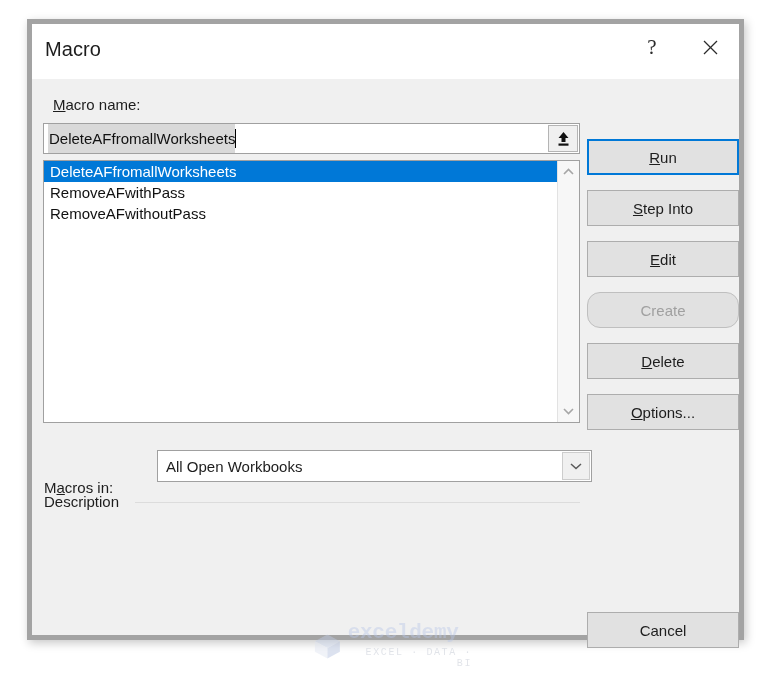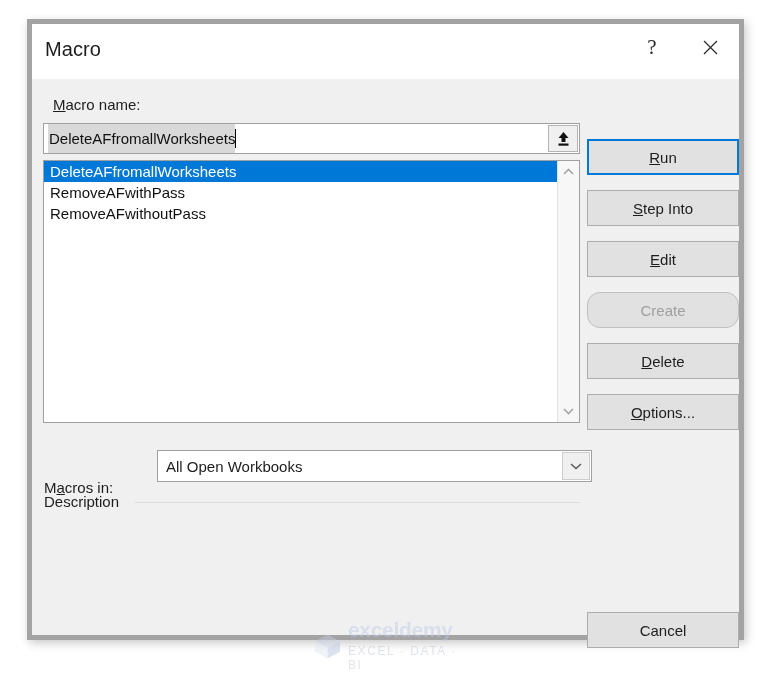--- a/index.html
+++ b/index.html
@@ -272,38 +272,40 @@
   .watermark {
     position: absolute;
     left: 312px;
     top: 628px;
     width: 160px;
     height: 36px;
     opacity: 0.42;
     display: flex;
     align-items: center;
     pointer-events: none;
+    font-family: Liberation Mono, monospace;
   }
   .wm-text-wrap {
     display: flex;
     flex-direction: column;
     margin-left: 5px;
   }
   .wm-name {
     font-size: 21px;
     font-weight: bold;
     color: #b9c7e8;
     line-height: 20px;
     letter-spacing: -0.3px;
   }
   .wm-tag {
-    font-size: 12px;
+    font-size: 10px;
     color: #b9bfcc;
     letter-spacing: 1.6px;
     margin-top: 4px;
+    text-align: right;
   }
 </style>
 </head>
 <body>
 
 <div class="dialog">
 
   <div class="titlebar">
     <div class="title-text">Macro</div>
     <div class="titlebar-buttons">

